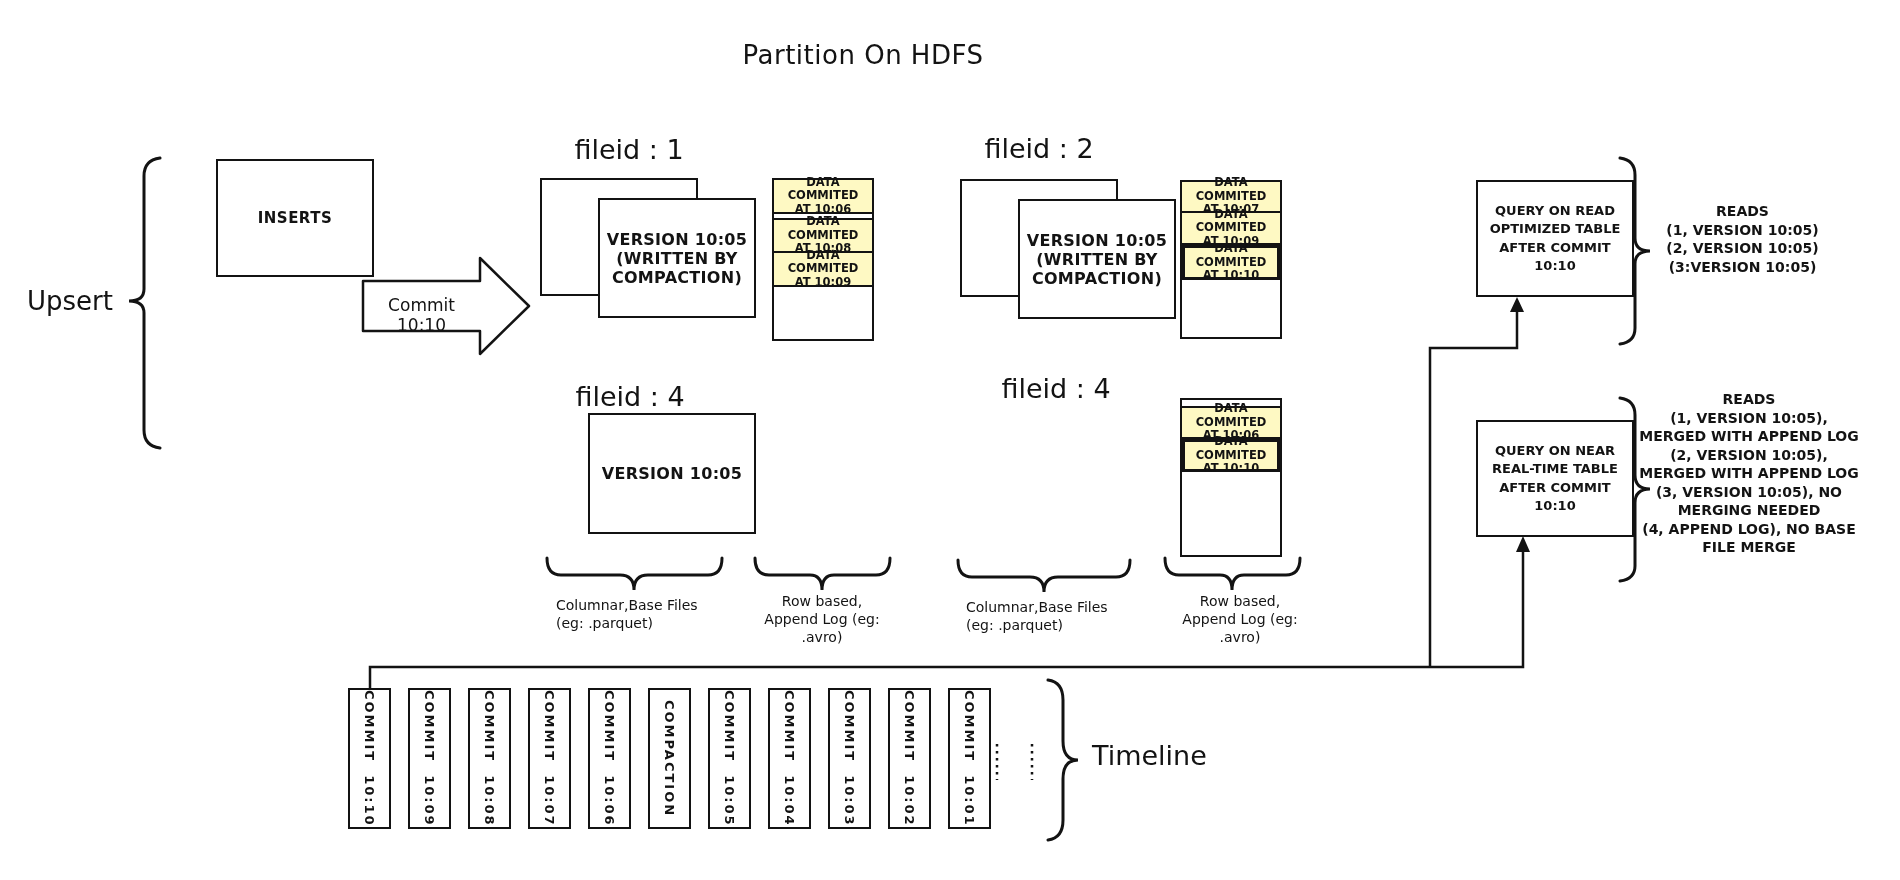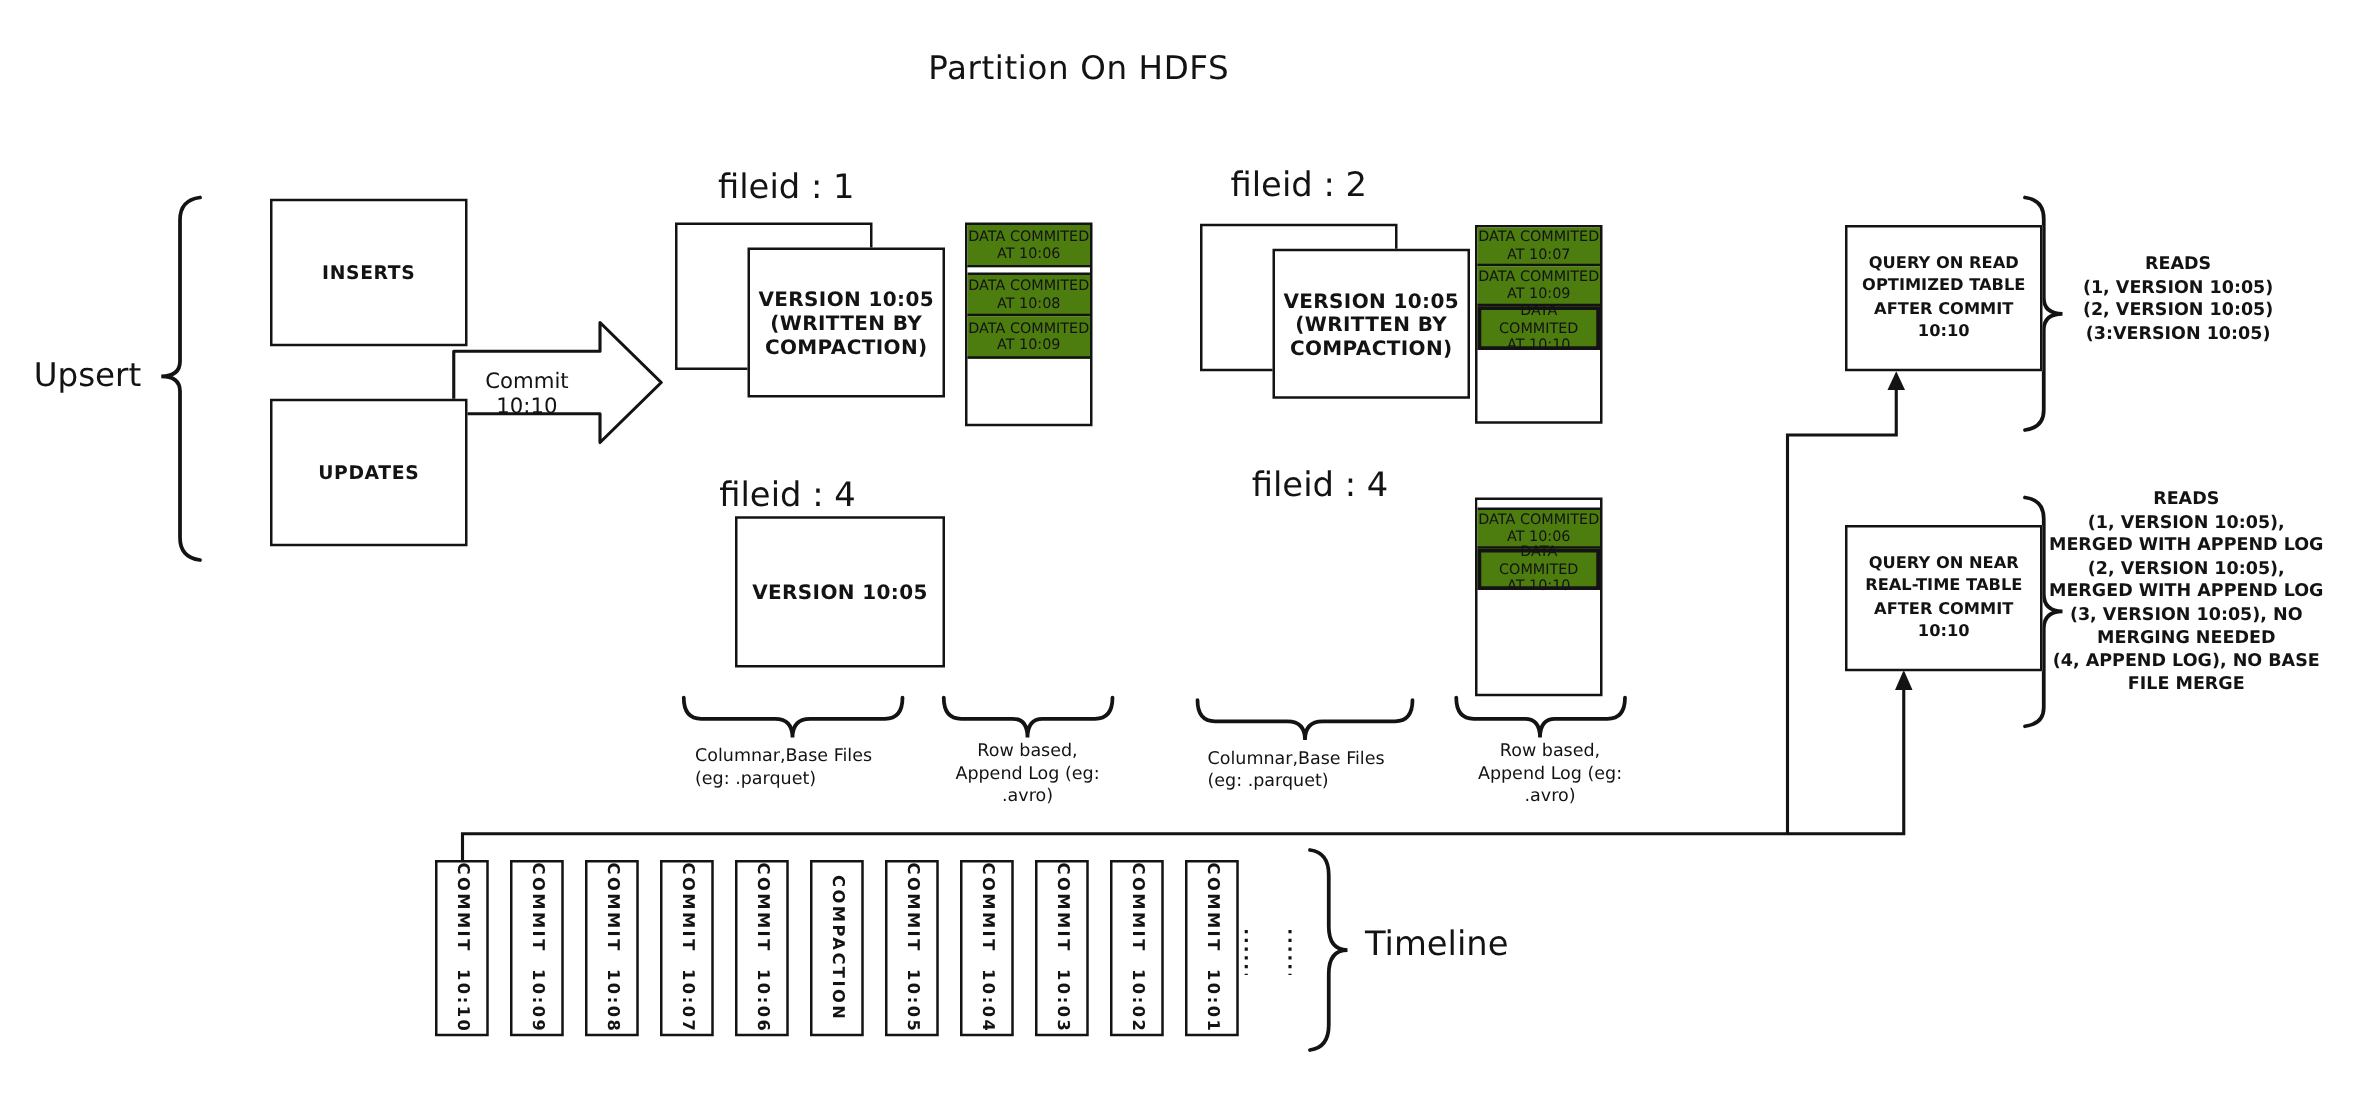--- a/index.html
+++ b/index.html
@@ -21,22 +21,22 @@
   .big    { font-size:26px; }
   .fileid { font-size:27px; }
   .cellfont { font-size:15px; font-weight:bold; letter-spacing:0.5px; }
   .verfont  { font-size:16px; font-weight:bold; line-height:19px; letter-spacing:0.3px; }
   .qryfont  { font-size:13px; font-weight:bold; line-height:18.5px; }
   .readsfont{ font-size:14px; font-weight:bold; line-height:18.5px; }
   .bracelbl { font-size:14px; line-height:18px; }
   .logbox { position:absolute; border:2px solid var(--ink); background:#fff; box-sizing:border-box; }
   .seg {
     border-bottom:2px solid var(--ink); display:flex; align-items:center; justify-content:center;
-    text-align:center; white-space:pre-line; font-size:11.5px; font-weight:normal; line-height:13.5px;
-    box-sizing:border-box; background:#4d7c0f;
+    text-align:center; white-space:pre-line; font-size:11.5px; font-weight:bold; line-height:13.5px;
+    box-sizing:border-box; background:#fef9c3;
   }
   .seg-thick { border:3px solid var(--ink); }
   .band { border-bottom:2px solid var(--ink); box-sizing:border-box; background:#fff; }
   .tl-box {
     position:absolute; top:688px; width:43px; height:141px; border:2px solid var(--ink);
     background:#fff; box-sizing:border-box; display:flex; align-items:center; justify-content:center;
     writing-mode:vertical-rl; text-orientation:mixed;
     font-size:13px; font-weight:bold; letter-spacing:2px; white-space:pre;
   }
   svg { position:absolute; left:0; top:0; }
@@ -76,21 +76,20 @@
       <polygon points="1523,536 1516,552 1530,552"></polygon>
     </g>
 
     <polygon points="363,281 480,281 480,258 529,306 480,354 480,331 363,331" fill="#ffffff" stroke="#131313" stroke-width="2.5" stroke-linejoin="round"></polygon>
   </svg>
 
   <div class="label title handw abs" style="left:663px; top:40px; width:400px;">Partition On HDFS</div>
 
   <div class="label big handw abs" style="left:15px; top:286px; width:110px;">Upsert</div>
   <div class="box cellfont" style="left:180px; top:159px; width:158px; height:118px;">INSERTS</div>
-  <div class="box cellfont" style="left:180px; top:319px; width:158px; height:118px;">UPDATES</div>
 
   <div class="label handw abs" style="left:363px; top:295px; width:117px; font-size:17px;">Commit 10:10</div>
 
   <div class="label fileid handw abs" style="left:549px; top:134px; width:160px;">fileid : 1</div>
   <div class="stack-back" style="left:540px; top:178px; width:158px; height:118px;"></div>
   <div class="box verfont" style="left:562px; top:198px; width:158px; height:120px; border-width:2.5px;">VERSION 10:05
 (WRITTEN BY
 COMPACTION)</div>
   <div class="logbox" style="left:772px; top:178px; width:102px; height:163px;">
     <div class="seg" style="height:34px;">DATA COMMITED

